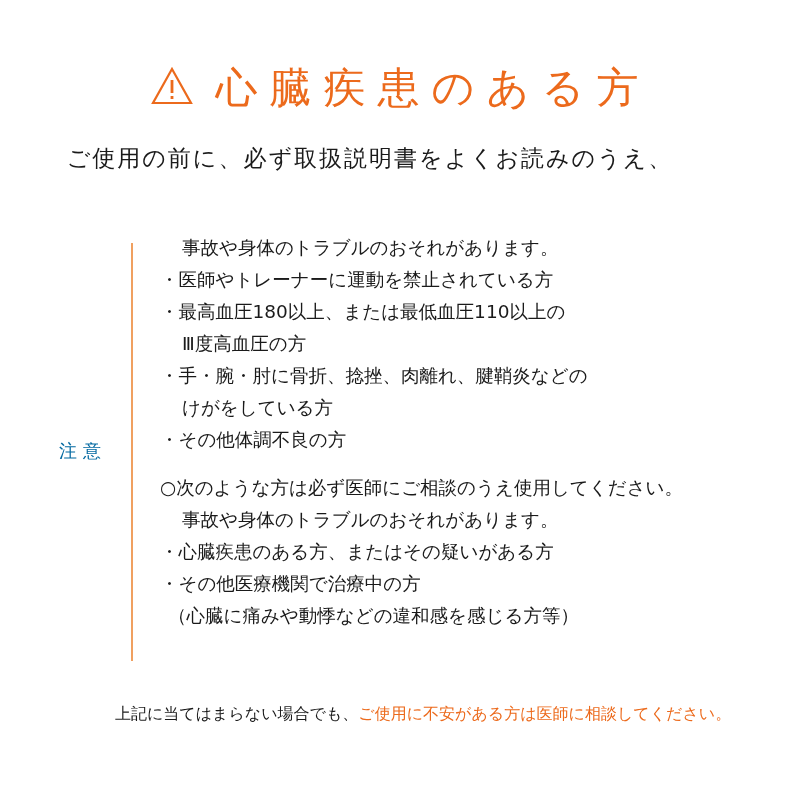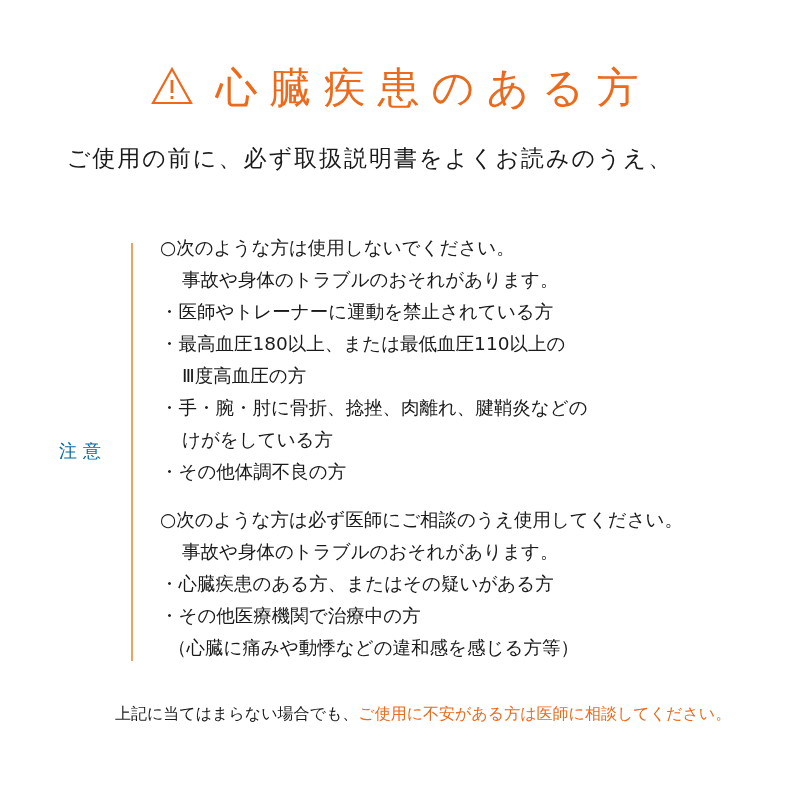--- a/index.html
+++ b/index.html
@@ -48,21 +48,20 @@
 </div>
 
 <div class="intro">
   <div>ご使用の前に、必ず取扱説明書をよくお読みのうえ、</div>
 </div>
 
 <div class="side-label">注意</div>
 <div class="vline"></div>
 
 <div class="list">
-  <div class="line">○次のような方は使用しないでください。</div>
   <div class="line indent">事故や身体のトラブルのおそれがあります。</div>
 
   <div class="line"><span>・</span><span>医師やトレーナーに運動を禁止されている方</span></div>
 
   <div class="line"><span>・</span><span>最高血圧180以上、または最低血圧110以上の</span></div>
   <div class="line indent">Ⅲ度高血圧の方</div>
 
   <div class="line"><span>・</span><span>手・腕・肘に骨折、捻挫、肉離れ、腱鞘炎などの</span></div>
   <div class="line indent">けがをしている方</div>
 

